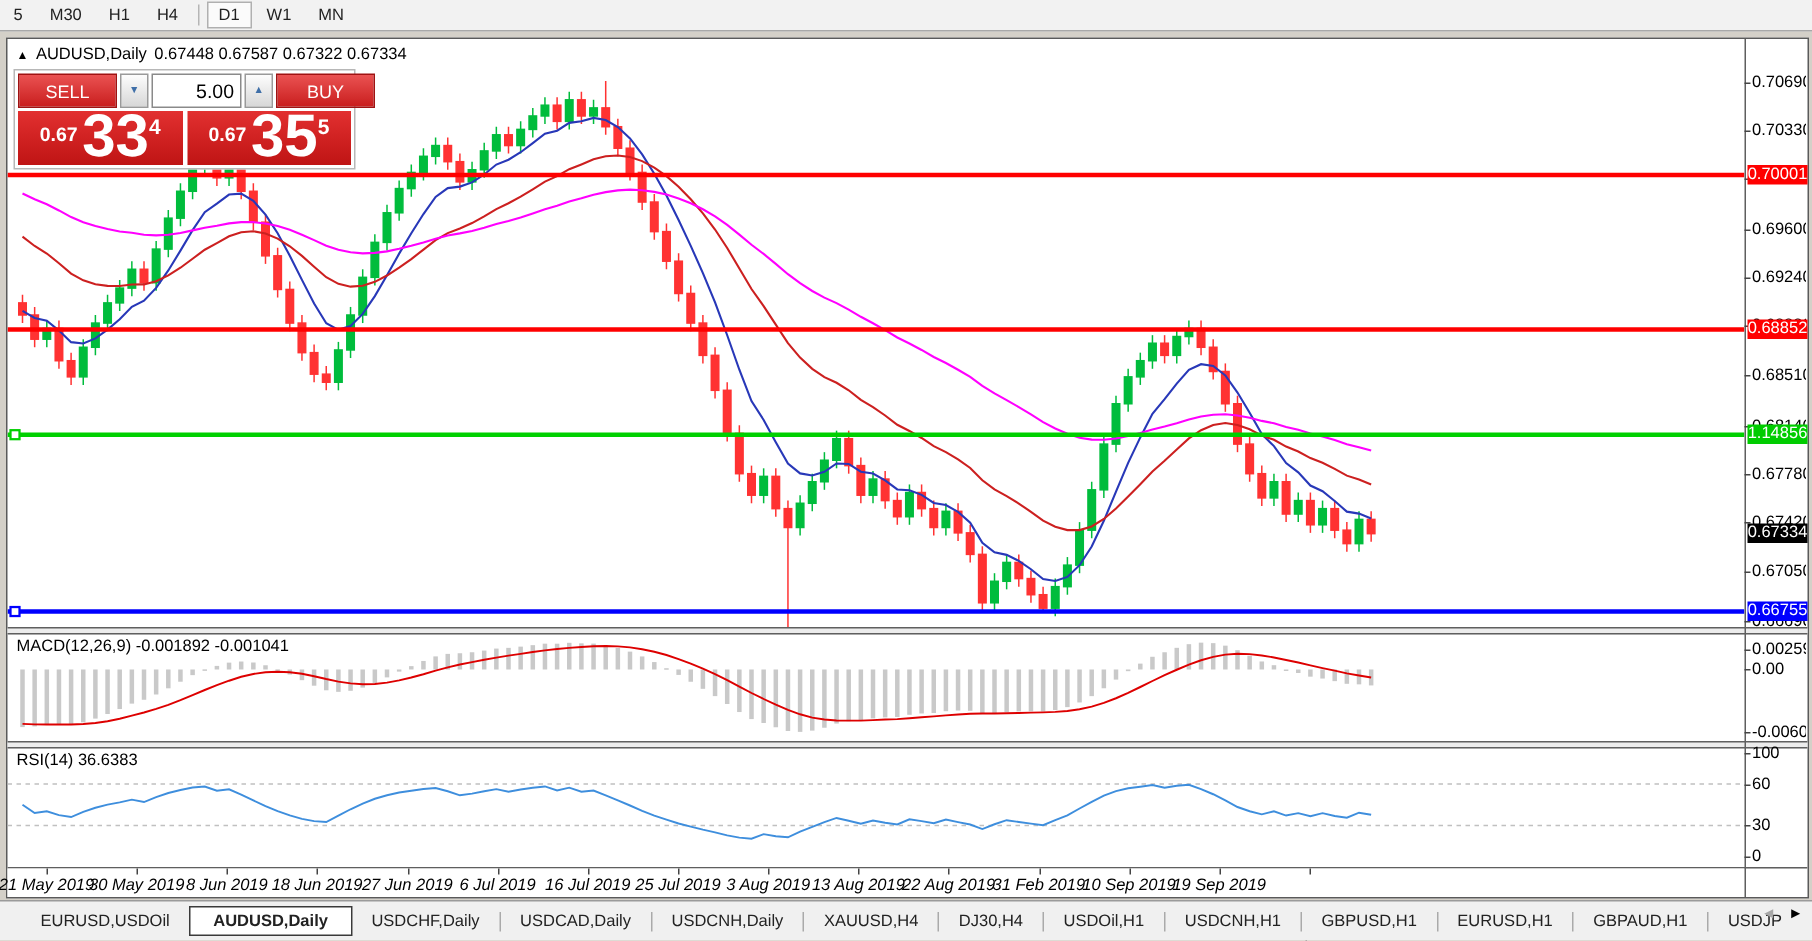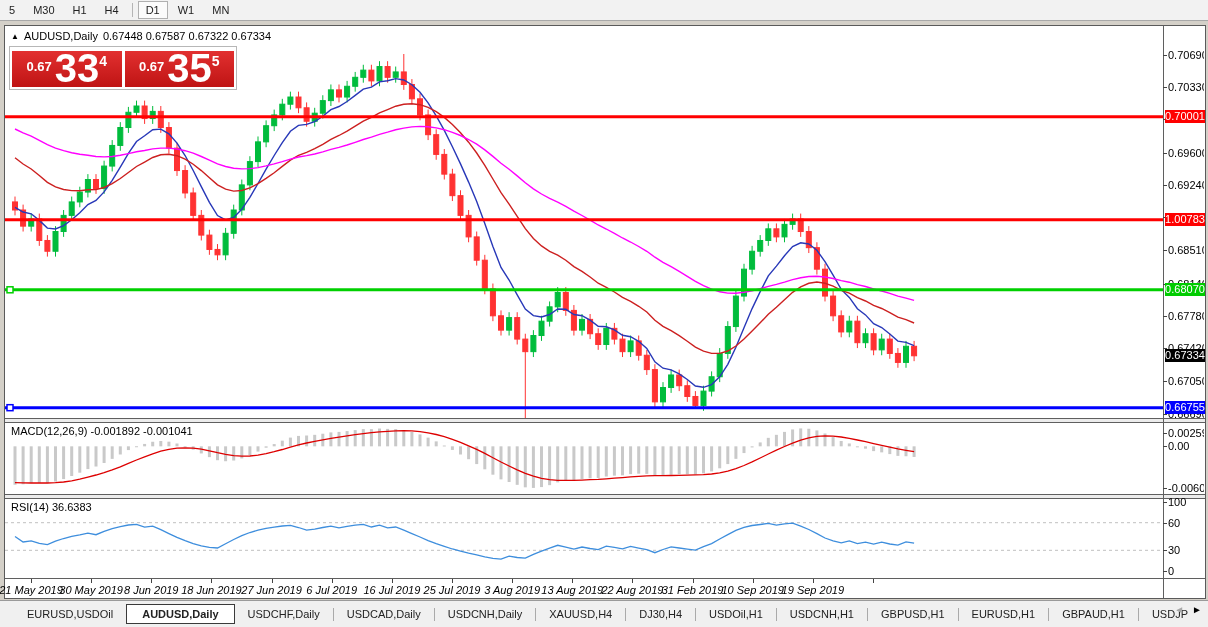--- a/index.html
+++ b/index.html
@@ -459,20 +459,27 @@
 
     <div id="chart-header">
       <span style="font-size:8px;">▲</span>
       <span>AUDUSD,Daily</span>
       <span>0.67448 0.67587 0.67322 0.67334</span>
     </div>
     <div class="pane-label" style="top:399px;">MACD(12,26,9) -0.001892 -0.001041</div>
     <div class="pane-label" style="top:475px;">RSI(14) 36.6383</div>
 
     <div id="trade-panel">
+      <div id="tp-row1">
+        <div class="tp-btn">SELL</div>
+        <div class="spin">▼</div>
+        <input id="volume" value="5.00" style="">
+        <div class="spin">▲</div>
+        <div class="tp-btn">BUY</div>
+      </div>
       <div id="tp-row2">
         <div class="tile">
           <span class="frac">0.67</span>
           <span class="big">33</span>
           <span class="sup">4</span>
         </div>
         <div class="tile">
           <span class="frac">0.67</span>
           <span class="big">35</span>
           <span class="sup">5</span>
@@ -497,22 +504,22 @@
       <div class="axis-label" style="top: 251.517px;">0.68140</div>
       <div class="axis-tick" style="top: 289.793px;"></div>
       <div class="axis-label" style="top: 283.793px;">0.67780</div>
       <div class="axis-tick" style="top: 322.069px;"></div>
       <div class="axis-label" style="top: 316.069px;">0.67420</div>
       <div class="axis-tick" style="top: 355.241px;"></div>
       <div class="axis-label" style="top: 349.241px;">0.67050</div>
       <div class="axis-tick" style="top: 387.517px;"></div>
       <div class="axis-label" style="top: 381.517px;">0.66690</div>
       <div class="badge" style="top: 84.169px; background: rgb(255, 0, 0);">0.70001</div>
-      <div class="badge" style="top: 187.183px; background: rgb(255, 0, 0);">1.00783</div>
-      <div class="badge" style="top: 257.293px; background: rgb(0, 204, 0);">0.68070</div>
+      <div class="badge" style="top: 187.183px; background: rgb(255, 0, 0);">0.68852</div>
+      <div class="badge" style="top: 257.293px; background: rgb(0, 204, 0);">1.14856</div>
       <div class="badge" style="top: 375.19px; background: rgb(0, 0, 255);">0.66755</div>
       <div class="badge" style="top: 323.279px; background: rgb(0, 0, 0);">0.67334</div>
       <div class="axis-label" style="top: 401px;">0.002592</div>
       <div class="axis-tick" style="top: 407px;"></div>
       <div class="axis-label" style="top: 414.325px;">0.00</div>
       <div class="axis-tick" style="top: 420.325px;"></div>
       <div class="axis-label" style="top: 456px;">-0.006025</div>
       <div class="axis-tick" style="top: 462px;"></div>
       <div class="axis-label" style="top: 470px;">100</div>
       <div class="axis-tick" style="top: 476px;"></div>

